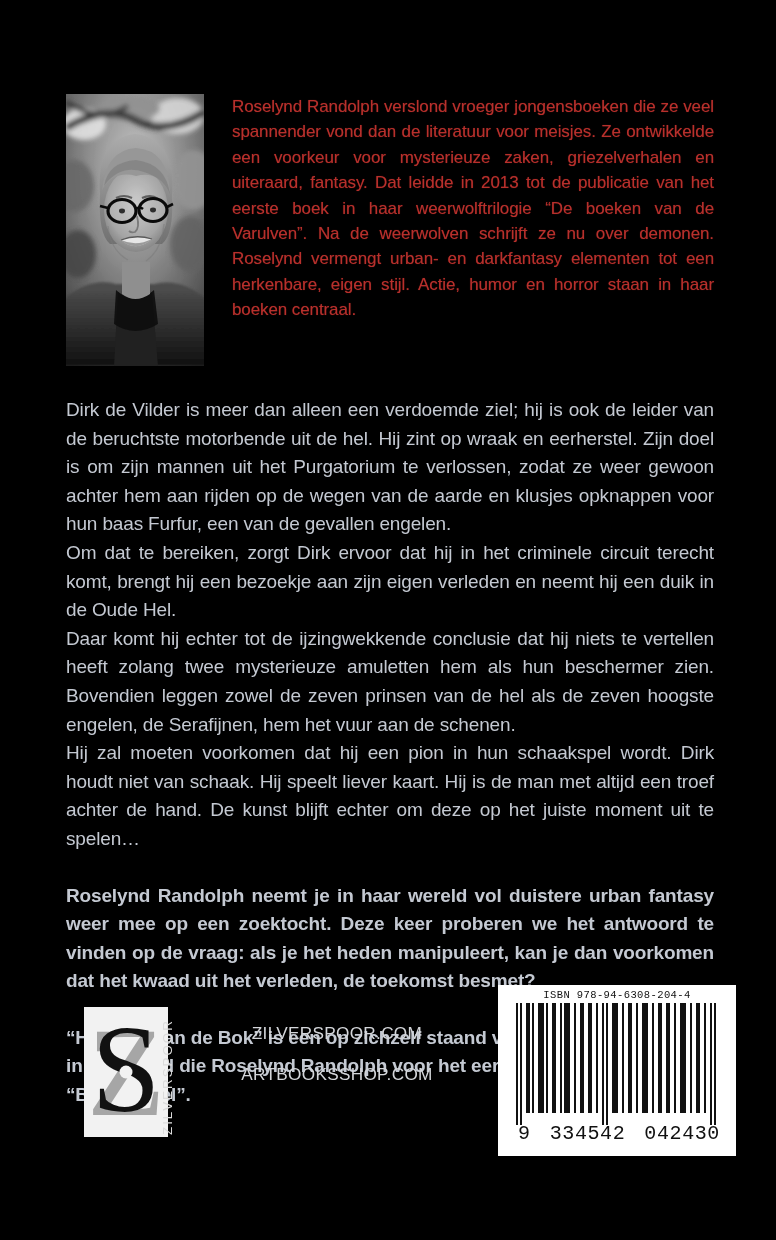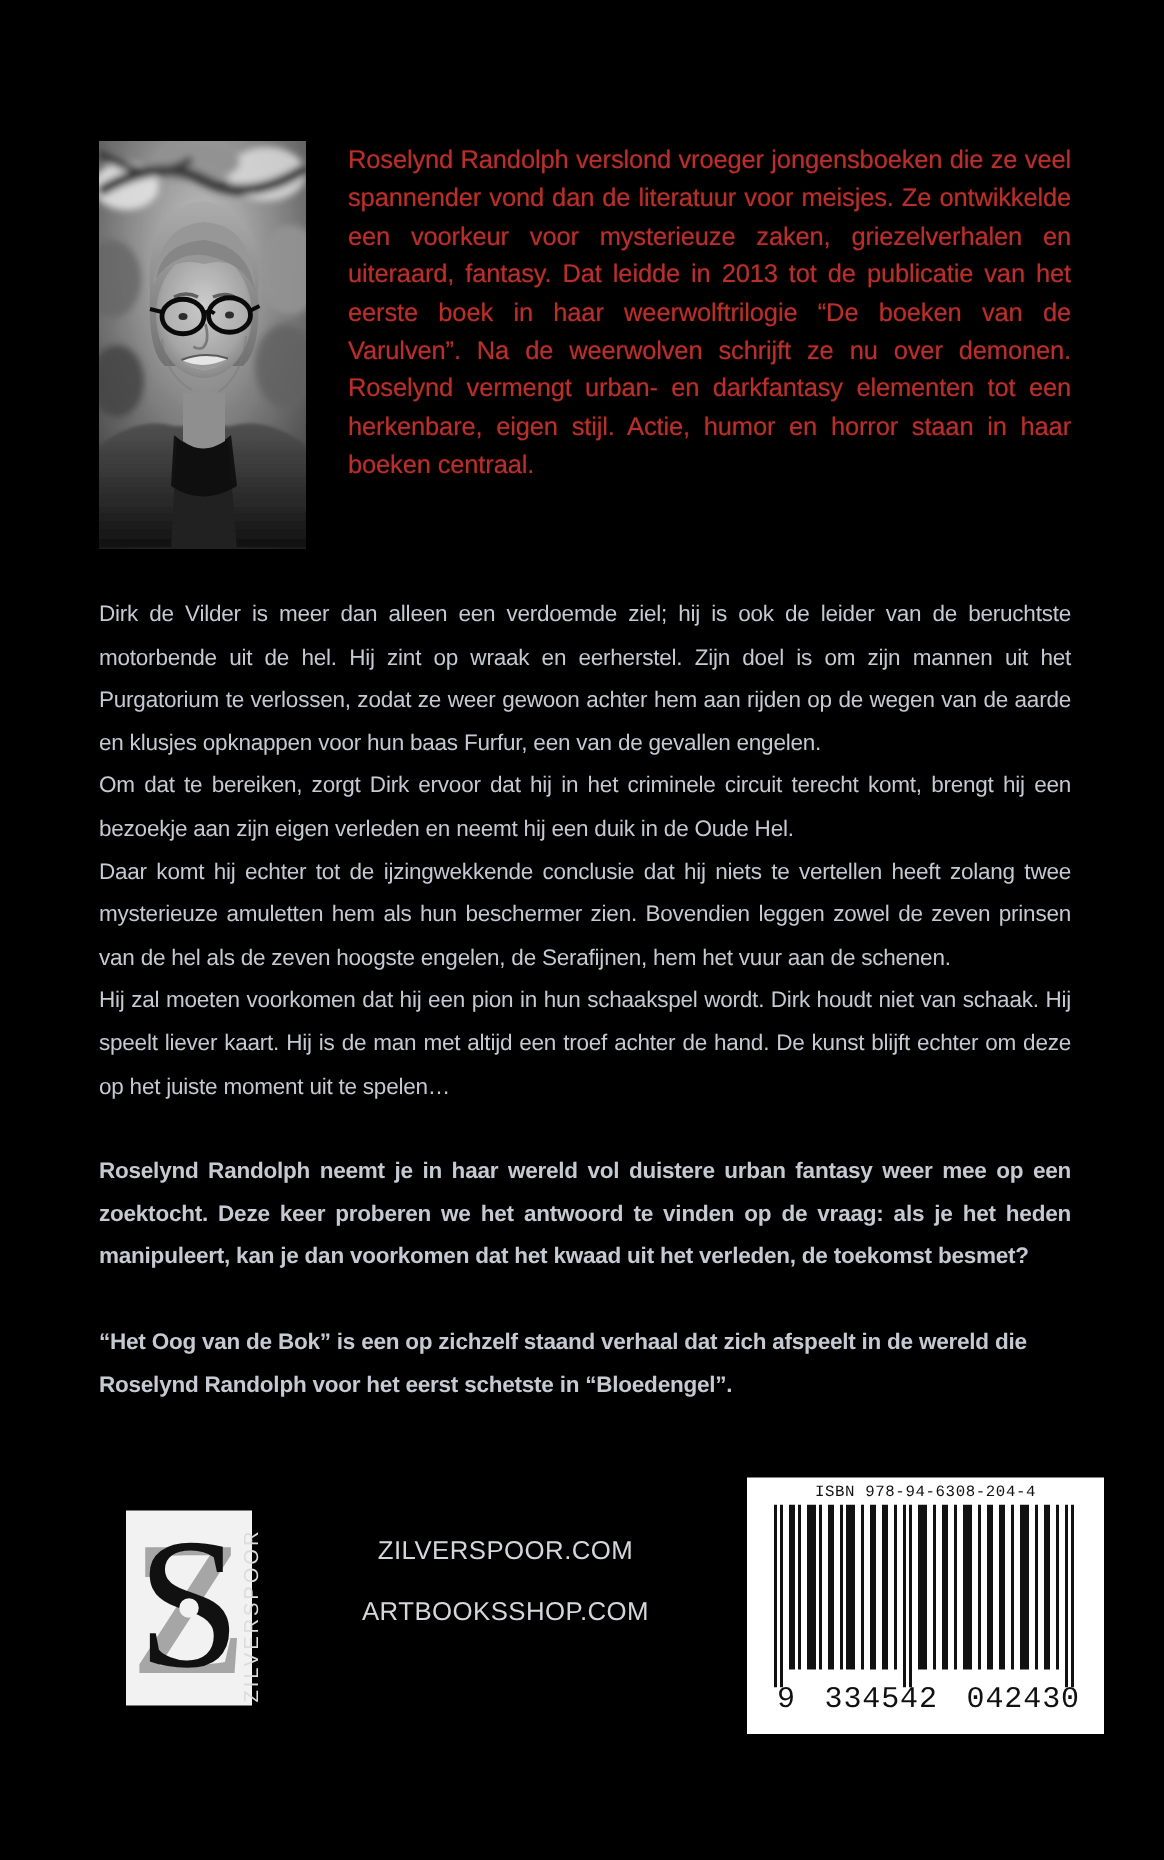--- a/index.html
+++ b/index.html
@@ -53,21 +53,21 @@
     letter-spacing: -0.1px;
   }
 
   
   .body-copy {
     position: absolute;
     left: 66px;
     top: 396px;
     width: 648px;
     color: #c4c9d2;
-    font-size: 15px;
+    font-size: 19px;
     line-height: 28.6px;
     letter-spacing: -0.15px;
   }
   .body-copy p {
     margin: 0;
     text-align: justify;
   }
   .body-copy p.nogap {
     margin-top: 0;
   }

